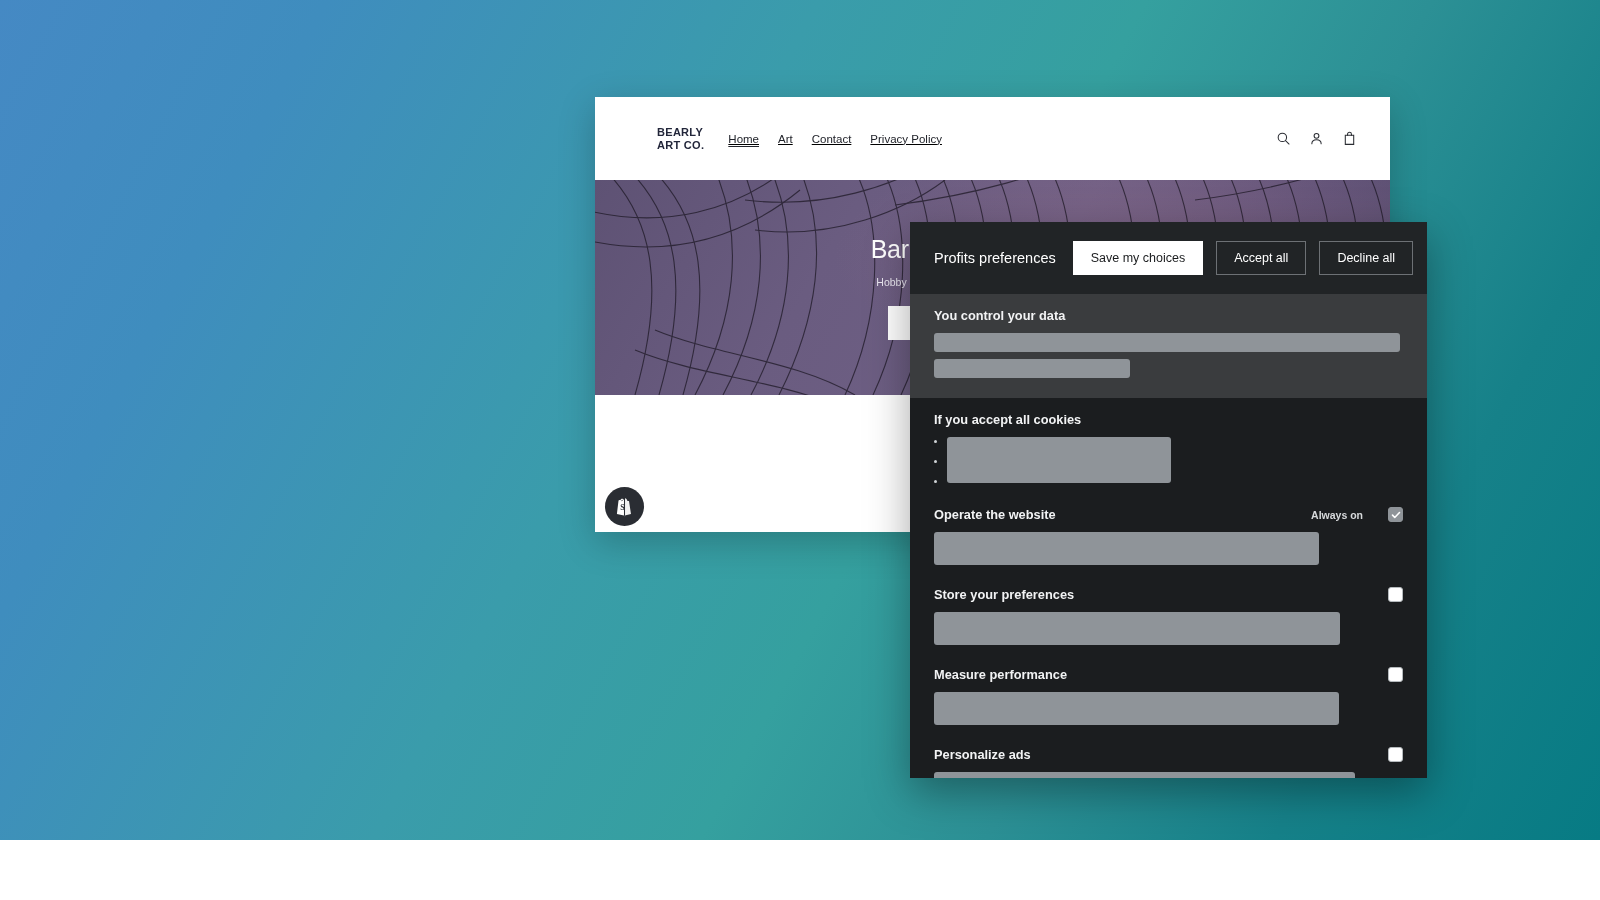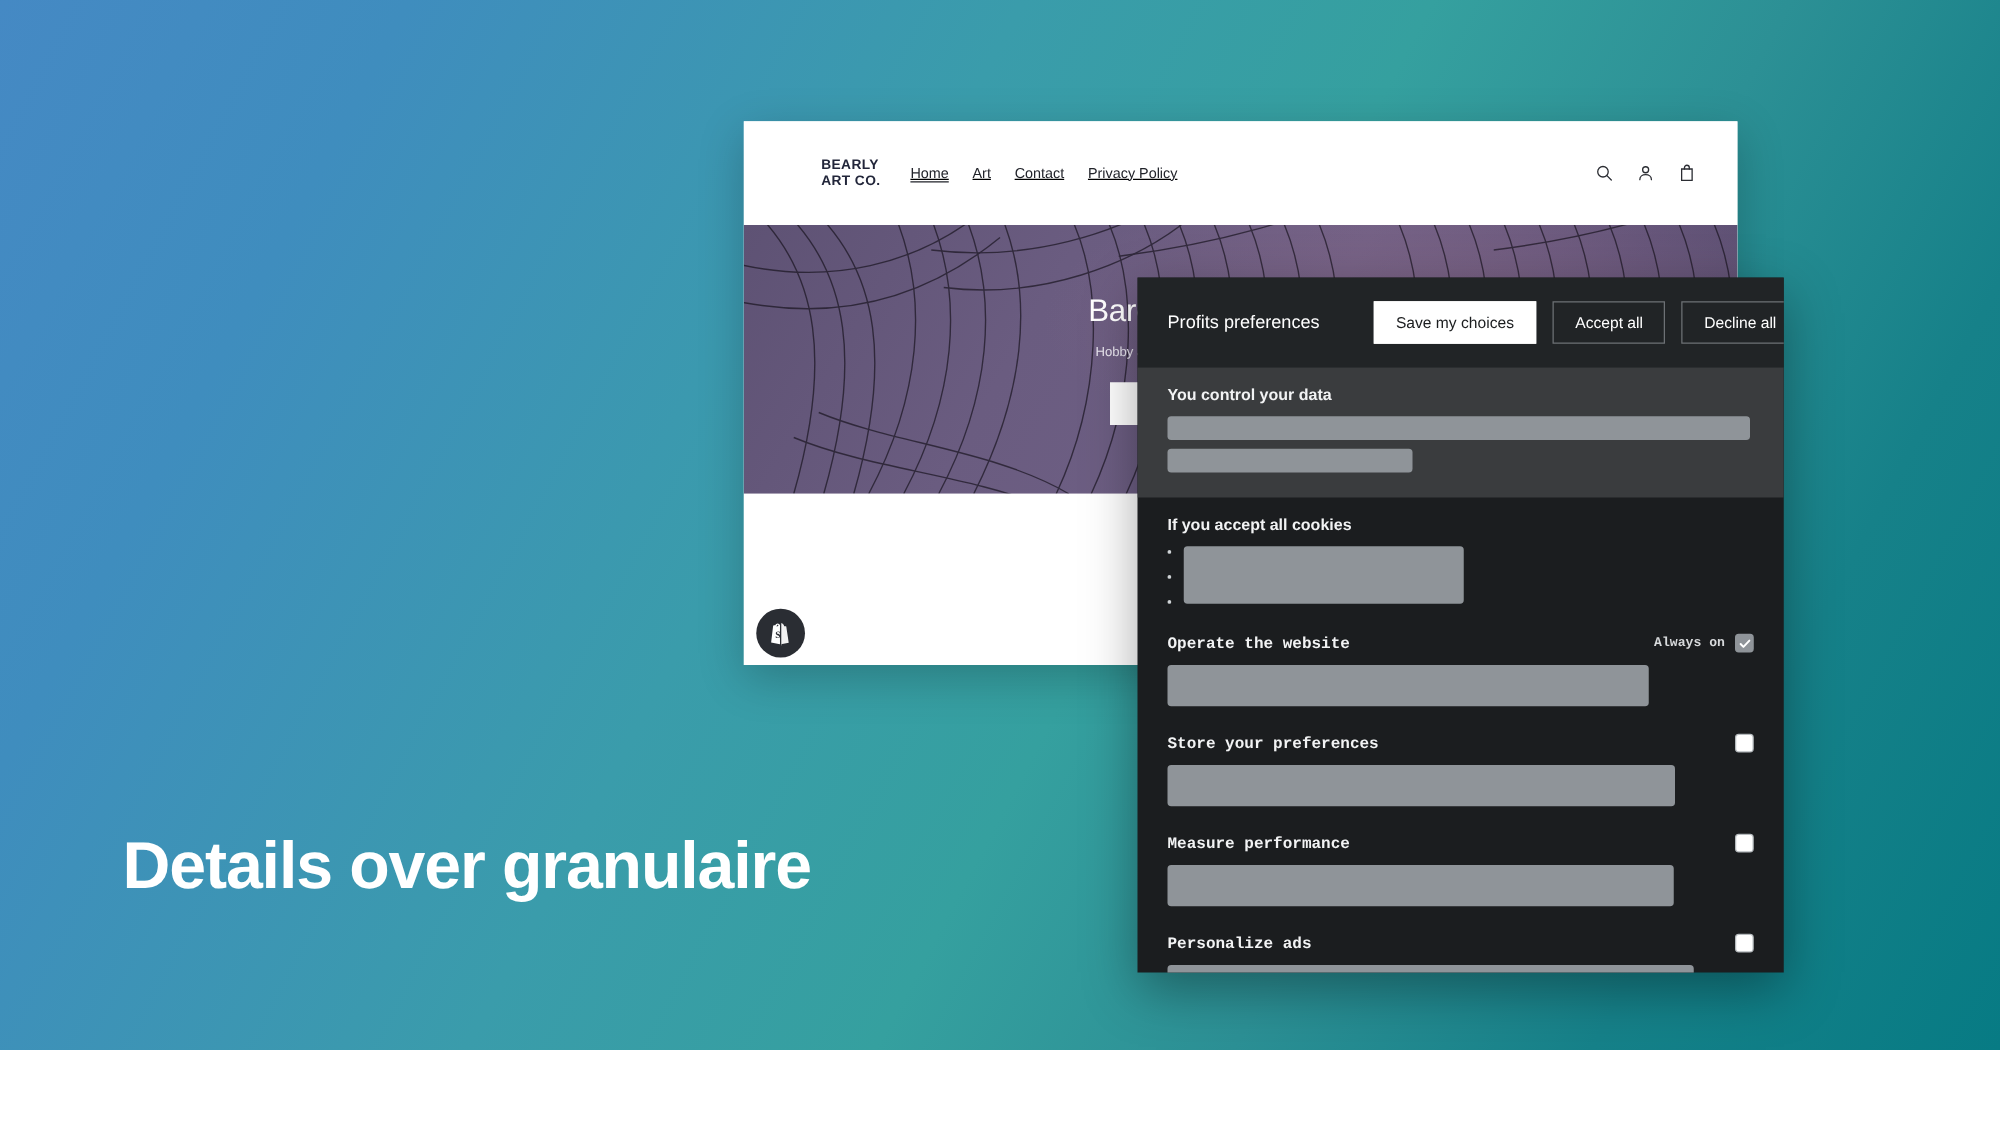--- a/index.html
+++ b/index.html
@@ -167,21 +167,21 @@
     align-items: center;
     padding: 0 0 0 24px;
     gap: 15px;
   }
   .cd-title {
     font-size: 14.5px;
     font-weight: 400;
     color: #ffffff;
     white-space: nowrap;
   }
-  .cd-actions { display: flex; gap: 13px; align-items: flex-start; margin-left: 28px; }
+  .cd-actions { display: flex; gap: 13px; align-items: flex-start; margin-left: 2px; }
   .cd-btn {
     font-size: 12.5px;
     padding: 9px 17px;
     white-space: nowrap;
     border: 1px solid #6d7175;
     background: transparent;
     color: #ffffff;
     font-family: "Liberation Sans", sans-serif;
     cursor: pointer;
   }
@@ -222,23 +222,22 @@
   }
 
   .cd-row {
     padding: 14px 24px 8px 24px;
     position: relative;
   }
   .cd-row-head {
     display: flex; align-items: center;
     justify-content: space-between;
     margin-bottom: 10px;
-    font-family: Liberation Mono, monospace;
-  }
-  .cd-row-right { display: flex; align-items: center; gap: 8px; }
+  }
+  .cd-row-right { display: flex; align-items: center; gap: 25px; }
   .always-on {
     font-size: 10.5px;
     font-weight: 700;
     color: #d8dadc;
     white-space: nowrap;
   }
   .cbx {
     width: 15px; height: 15px;
     border-radius: 3px;
     background: #ffffff;
@@ -426,16 +425,15 @@
             
           </span>
         </div>
       </div>
       <div class="skel tall" style="width:421px;"></div>
     </div>
 
   </div>
 
   <div id="headline">
-    <span class="hl-line">Details over granulaire</span>
   </div>
 
 </div>
 
 </body></html>

